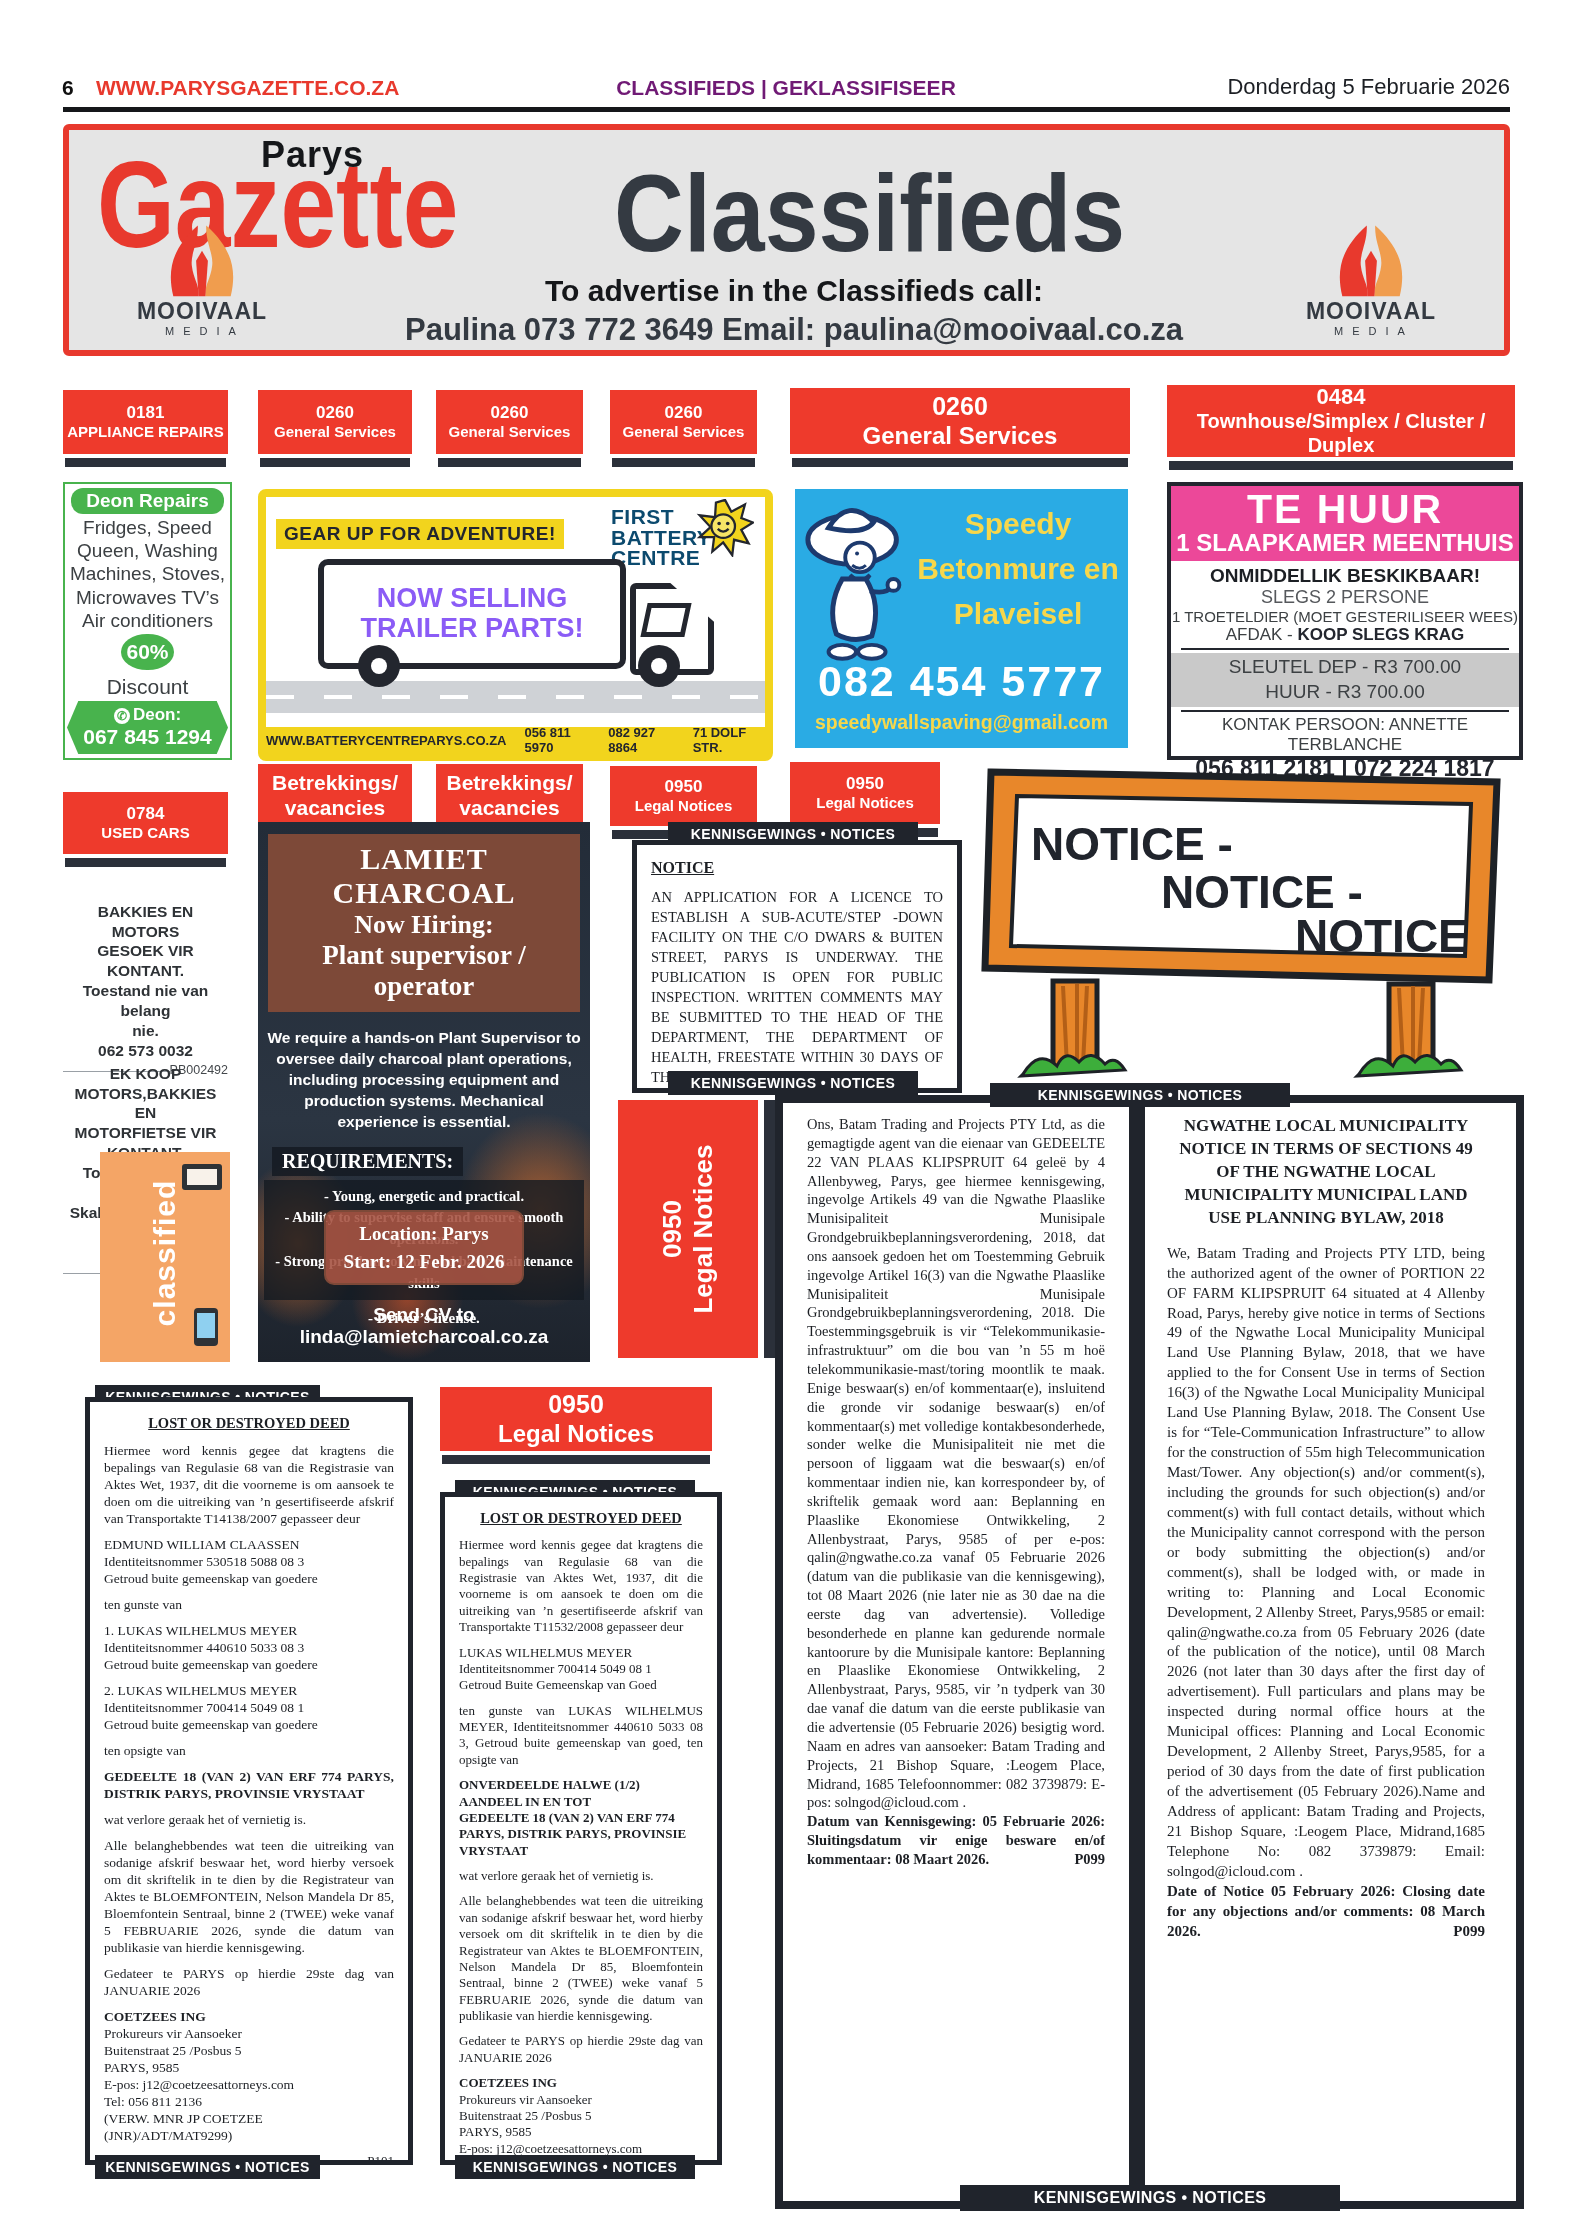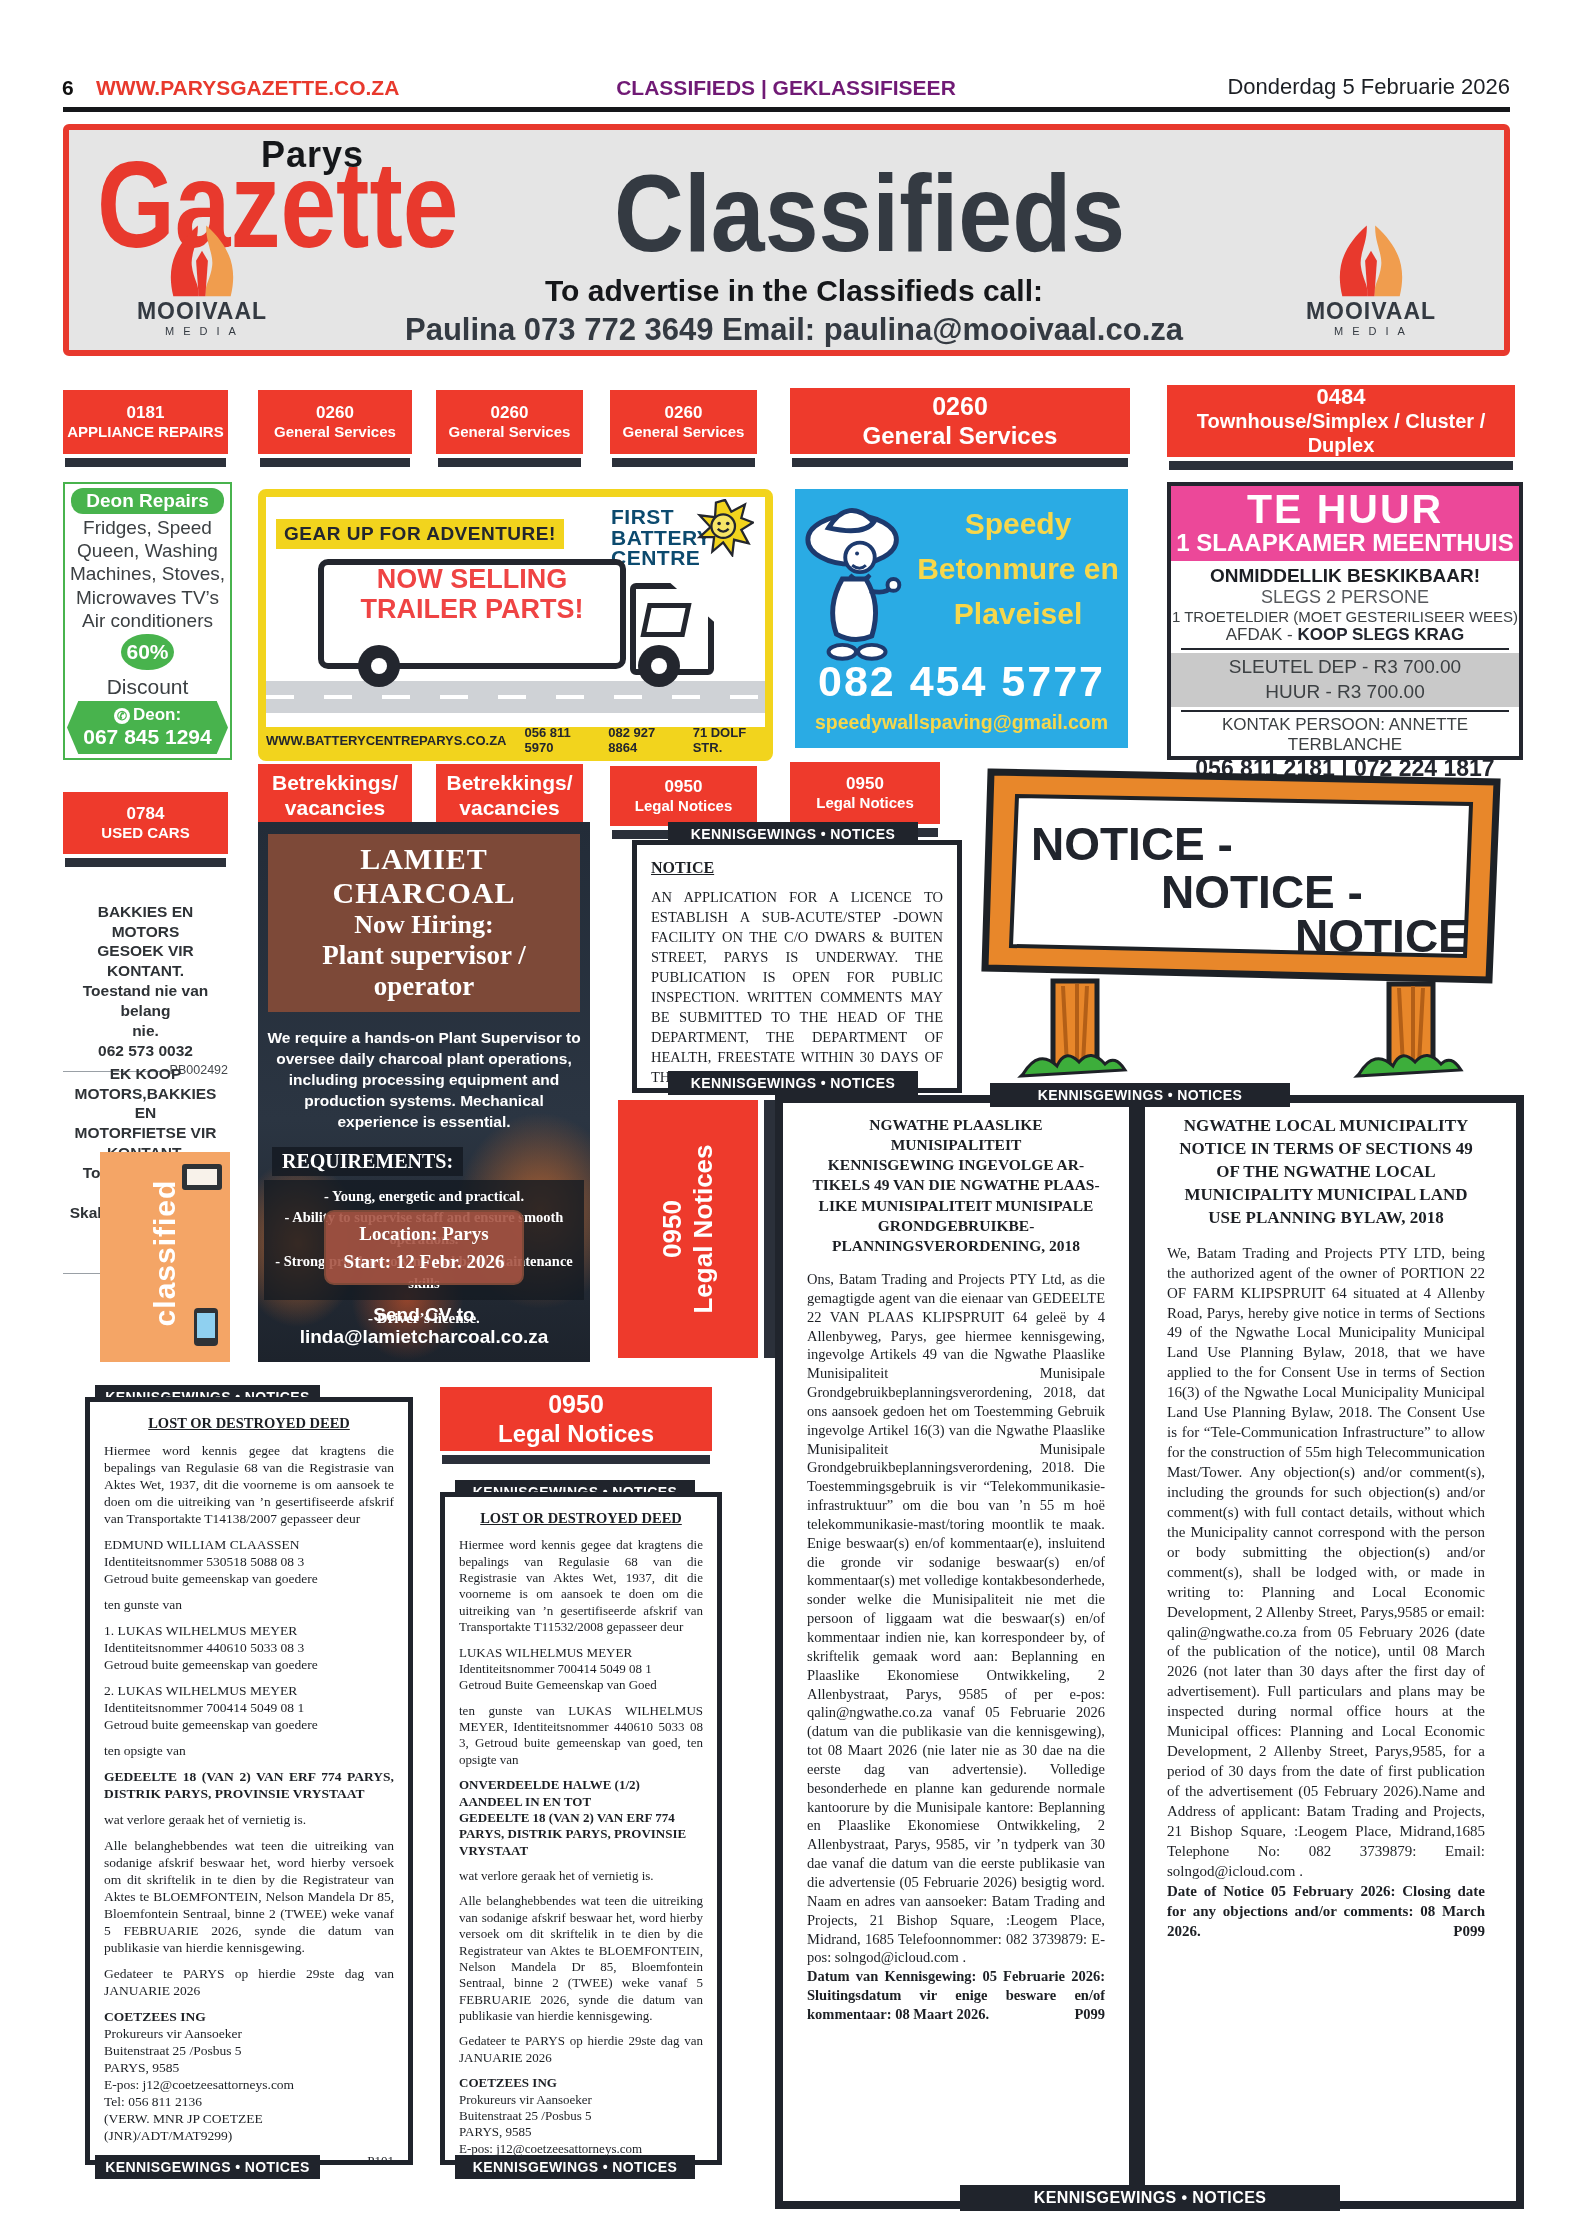--- a/index.html
+++ b/index.html
@@ -58,22 +58,22 @@
   .deon-foot .l2 { font-size:21px; font-weight:bold; }
   .wa-ico { display:inline-block; width:16px; height:16px; background:#fff; color:#48b34d; border-radius:50%;
             font-size:12px; line-height:16px; text-align:center; vertical-align:middle; margin-right:3px; }
 
   
   .battery { left:258px; top:489px; width:499px; height:256px; border:8px solid #f2d41d; border-radius:8px; background:#fff; }
   .bat-tag { position:absolute; left:10px; top:22px; background:#f2d41d; color:#23262e; font-size:19px; font-weight:bold; padding:4px 8px; letter-spacing:.5px; }
   .bat-brand { position:absolute; left:345px; top:10px; font-size:21px; font-weight:bold; color:#0c4a6e; line-height:.98; white-space:pre-line; letter-spacing:.5px; }
   .bat-sun { position:absolute; left:430px; top:2px; }
   .bat-trailer { position:absolute; left:52px; top:62px; width:296px; height:98px; border:6px solid #23262e; border-radius:10px;
-                 background:#fff; display:flex; align-items:flex-start; justify-content:center; text-align:center;
-                 color:#ef4444; font-size:27px; font-weight:bold; line-height:1.1; white-space:pre-line; z-index:2; }
+                 background:#fff; display:flex; align-items:center; justify-content:center; text-align:center;
+                 color:#8b5cf6; font-size:27px; font-weight:bold; line-height:1.1; white-space:pre-line; z-index:2; }
   .bat-cab { position:absolute; left:364px; top:86px; width:72px; height:80px; background:#fff; border:6px solid #23262e;
              border-radius:6px; clip-path:polygon(0 0, 48% 0, 100% 42%, 100% 100%, 0 100%); z-index:2; }
   .bat-cab-win { position:absolute; left:8px; top:14px; width:34px; height:24px; border:5px solid #23262e; background:#fff; transform:skewX(-12deg); }
   .bat-wheel { position:absolute; width:42px; height:42px; border-radius:50%; background:#23262e; z-index:3; }
   .bat-wheel::after { content:""; position:absolute; left:13px; top:13px; width:16px; height:16px; border-radius:50%; background:#fff; }
   .bat-road { position:absolute; left:0; right:0; top:184px; height:32px; background:#cfd2d6; }
   .bat-road::after { content:""; position:absolute; left:0; right:0; top:14px; height:4px;
                      background:repeating-linear-gradient(90deg,#fff 0 28px,transparent 28px 58px); }
   .bat-foot { position:absolute; left:0; right:0; bottom:0; height:26px; background:#f2d41d; color:#23262e;
               display:flex; align-items:center; justify-content:center; gap:18px; font-size:13px; font-weight:bold; }
@@ -493,27 +493,20 @@
 Tel: 056 811 2136
 (VERW. MNR JP COETZEE (JNR)/ADT/MAT9299)</p>
 
     </div>
   </div>
   <div class="banner" style="left:455px;top:2155px;width:240px;height:24px;">KENNISGEWINGS • NOTICES</div>
 
   <div class="abs ngbox">
     <div class="ng-div"></div>
     <div class="ng-col ng-af">
-      <div class="ng-head">NGWATHE PLAASLIKE
-MUNISIPALITEIT
-KENNISGEWING INGEVOLGE AR-
-TIKELS 49 VAN DIE NGWATHE PLAAS-
-LIKE MUNISIPALITEIT MUNISIPALE
-GRONDGEBRUIKBE-
-PLANNINGSVERORDENING, 2018</div>
       <div class="ng-body">Ons, Batam Trading and Projects PTY Ltd, as die gemagtigde agent van die eienaar van GEDEELTE 22 VAN PLAAS KLIPSPRUIT 64 geleë by 4 Allenbyweg, Parys, gee hiermee kennisgewing, ingevolge Artikels 49 van die Ngwathe Plaaslike Munisipaliteit Munisipale Grondgebruikbeplanningsverordening, 2018, dat ons aansoek gedoen het om Toestemming Gebruik ingevolge Artikel 16(3) van die Ngwathe Plaaslike Munisipaliteit Munisipale Grondgebruikbeplanningsverordening, 2018. Die Toestemmingsgebruik is vir “Telekommunikasie-infrastruktuur” om die bou van ’n 55 m hoë telekommunikasie-mast/toring moontlik te maak. Enige beswaar(s) en/of kommentaar(e), insluitend die gronde vir sodanige beswaar(s) en/of kommentaar(s) met volledige kontakbesonderhede, sonder welke die Munisipaliteit nie met die persoon of liggaam wat die beswaar(s) en/of kommentaar indien nie, kan korrespondeer by, of skriftelik gemaak word aan: Beplanning en Plaaslike Ekonomiese Ontwikkeling, 2 Allenbystraat, Parys, 9585 of per e-pos: qalin@ngwathe.co.za vanaf 05 Februarie 2026 (datum van die publikasie van die kennisgewing), tot 08 Maart 2026 (nie later nie as 30 dae na die eerste dag van advertensie). Volledige besonderhede en planne kan gedurende normale kantoorure by die Munisipale kantore: Beplanning en Plaaslike Ekonomiese Ontwikkeling, 2 Allenbystraat, Parys, 9585, vir ’n tydperk van 30 dae vanaf die datum van die eerste publikasie van die advertensie (05 Februarie 2026) besigtig word. Naam en adres van aansoeker: Batam Trading and Projects, 21 Bishop Square, :Leogem Place, Midrand, 1685 Telefoonnommer: 082 3739879: E-pos: solngod@icloud.com .</div>
       <div class="ng-close"><span>Datum van Kennisgewing: 05 Februarie 2026: Sluitingsdatum vir enige besware en/of kommentaar: 08 Maart 2026.</span> <span style="float:right;font-weight:bold;">P099</span></div>
     </div>
     <div class="ng-col ng-en">
       <div class="ng-head">NGWATHE LOCAL MUNICIPALITY
 NOTICE IN TERMS OF SECTIONS 49
 OF THE NGWATHE LOCAL
 MUNICIPALITY MUNICIPAL LAND
 USE PLANNING BYLAW, 2018</div>
       <div class="ng-body">We, Batam Trading and Projects PTY LTD, being the authorized agent of the owner of PORTION 22 OF FARM KLIPSPRUIT 64 situated at 4 Allenby Road, Parys, hereby give notice in terms of Sections 49 of the Ngwathe Local Municipality Municipal Land Use Planning Bylaw, 2018, that we have applied to the for Consent Use in terms of Section 16(3) of the Ngwathe Local Municipality Municipal Land Use Planning Bylaw, 2018. The Consent Use is for “Tele-Communication Infrastructure” to allow for the construction of 55m high Telecommunication Mast/Tower. Any objection(s) and/or comment(s), including the grounds for such objection(s) and/or comment(s) with full contact details, without which the Municipality cannot correspond with the person or body submitting the objection(s) and/or comment(s), shall be lodged with, or made in writing to: Planning and Local Economic Development, 2 Allenby Street, Parys,9585 or email: qalin@ngwathe.co.za from 05 February 2026 (date of the publication of the notice), until 08 March 2026 (not later than 30 days after the first day of advertisement). Full particulars and plans may be inspected during normal office hours at the Municipal offices: Planning and Local Economic Development, 2 Allenby Street, Parys,9585, for a period of 30 days from the date of first publication of the advertisement (05 February 2026).Name and Address of applicant:  Batam Trading and Projects, 21 Bishop Square, :Leogem Place, Midrand,1685 Telephone No: 082 3739879: Email: solngod@icloud.com .</div>

